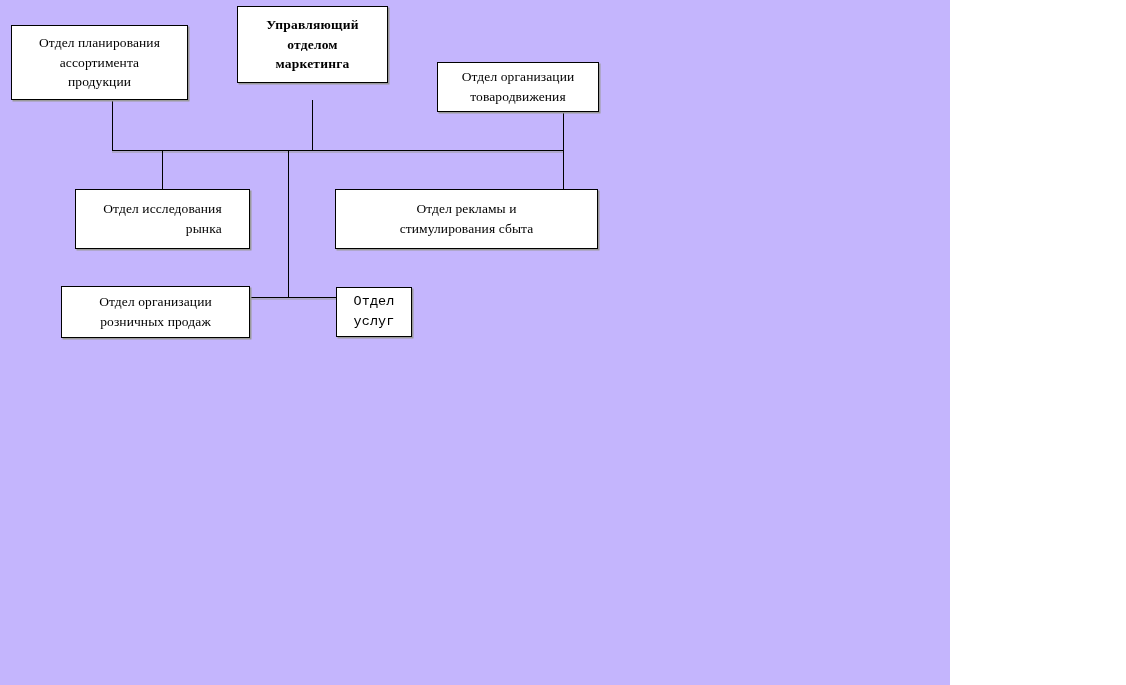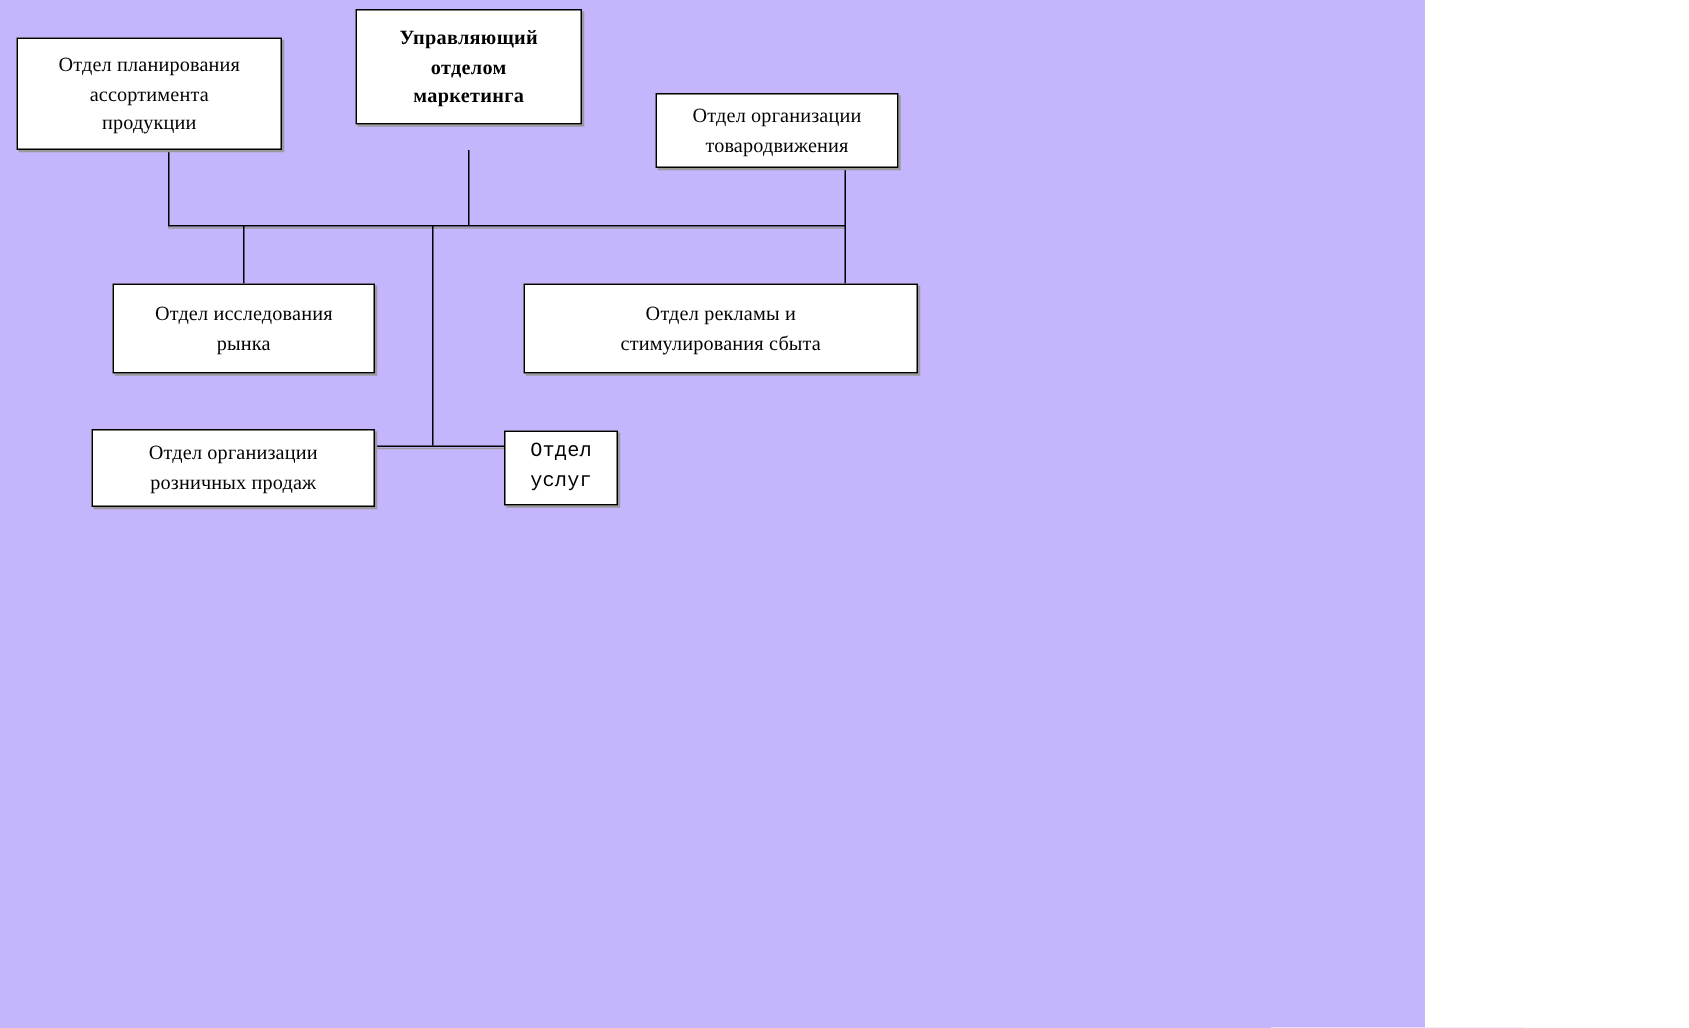--- a/index.html
+++ b/index.html
@@ -84,26 +84,26 @@
     <span class="node-label">Управляющий
 отделом
 маркетинга</span>
   </div>
 
   <div class="node" style="left:437px; top:62px; width:162px; height:50px;">
     <span class="node-label">Отдел организации
 товародвижения</span>
   </div>
 
-  <div class="node" style="left:75px; top:189px; width:175px; height:60px;">
+  <div class="node" style="left:75px; top:189px; width:175px; height:60px;text-align:right;">
     <span class="node-label">Отдел исследования
 рынка</span>
   </div>
 
-  <div class="node" style="left:349px; top:189px; width:263px; height:60px;">
+  <div class="node" style="left:335px; top:189px; width:263px; height:60px;">
     <span class="node-label">Отдел рекламы и
 стимулирования сбыта</span>
   </div>
 
   <div class="node" style="left:61px; top:286px; width:189px; height:52px;">
     <span class="node-label">Отдел организации
 розничных продаж</span>
   </div>
 
   <div class="node" style="left:336px; top:287px; width:76px; height:50px;font-family:Liberation Mono, monospace;">

